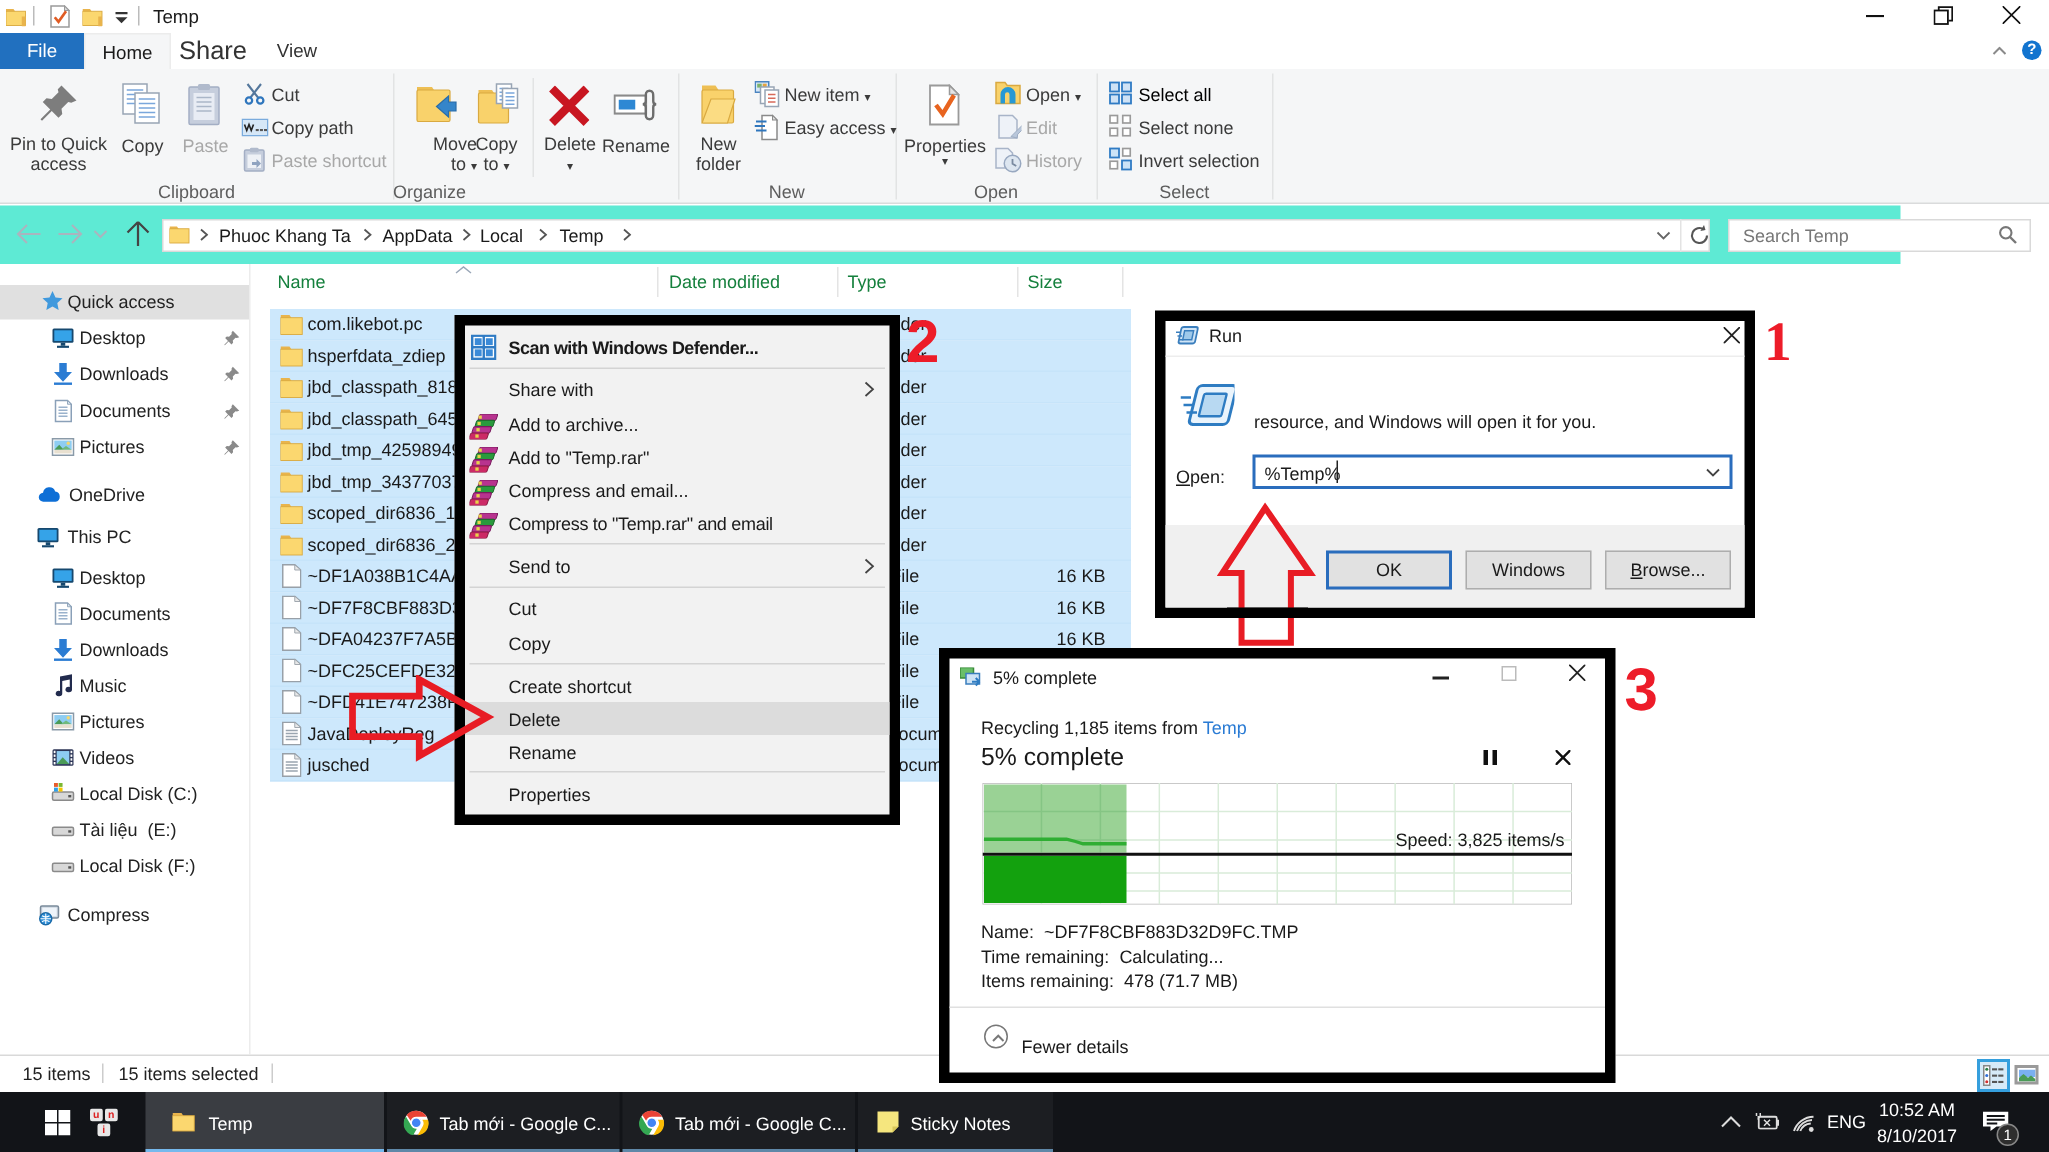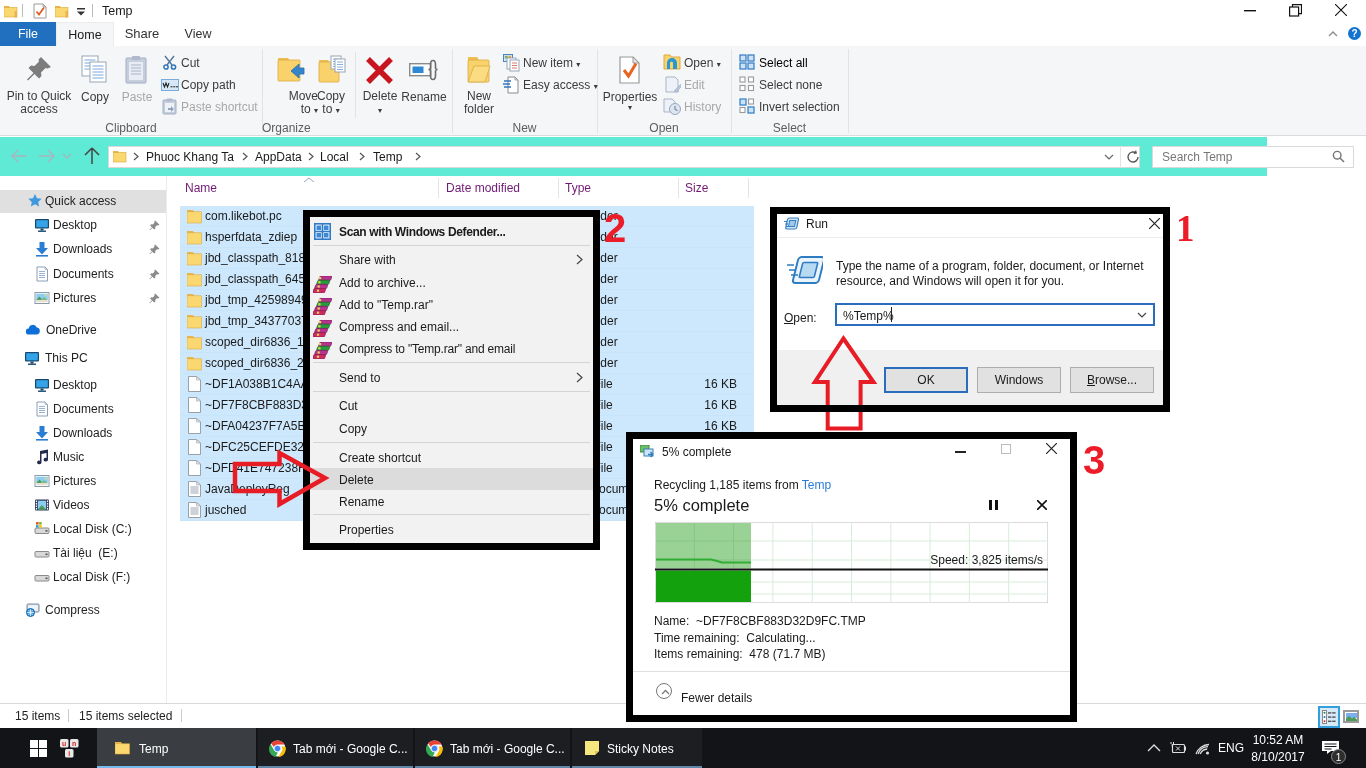--- a/index.html
+++ b/index.html
@@ -38,21 +38,21 @@
       <path d="M3.5 3V.7h9v9H10" fill="none" stroke="#111" stroke-width="1.2"></path>
     </svg>
  <svg class="ab" style="left:1335px;top:4px" width="12" height="12" viewBox="0 0 12 12">
       <path d="M0 0l12 12M12 0L0 12" stroke="#111" stroke-width="1.1"></path>
     </svg>
 </div>
 
 <div class="ab" style="left:0;top:22px;width:1366px;height:24px;background:#fff">
  <div class="ab" style="left:0;top:0;width:56px;height:24px;background:#2170bf;color:#fff;font-size:12.5px;text-align:center;line-height:24px">File</div>
  <div class="ab" style="left:56px;top:0;width:58px;height:24px;background:#f5f6f7;border:1px solid #ececec;border-bottom:none;color:#1a1a1a;font-size:12.5px;text-align:center;line-height:24px">Home</div>
- <div class="ab" style="left:114px;top:0;width:56px;height:24px;color:#333;font-size:13px;text-align:center;line-height:24px">Share</div>
+ <div class="ab" style="left:114px;top:0;width:56px;height:24px;color:#333;font-size:17px;text-align:center;line-height:24px">Share</div>
  <div class="ab" style="left:170px;top:0;width:56px;height:24px;color:#333;font-size:12.5px;text-align:center;line-height:24px">View</div>
  <svg class="ab" style="left:1328px;top:9px" width="10" height="6" viewBox="0 0 10 6">
       <path d="M1 5l4-4 4 4" fill="none" stroke="#8a8a8a" stroke-width="1.3"></path>
     </svg>
  <div class="ab" style="left:1348px;top:5px;width:13px;height:13px;border-radius:50%;background:#1274cf;color:#fff;font-size:10px;font-weight:bold;text-align:center;line-height:13px">?</div>
 </div>
 
 <div class="ab" id="ribbon" style="left:0;top:46px;width:1366px;height:90px;background:#f5f6f7;border-bottom:1px solid #dadbdc">
 
  <div class="ab" style="left:262px;top:3px;width:1px;height:84px;background:#e2e3e4"></div>
@@ -279,21 +279,21 @@
  <div class="ab t12" style="left:1162px;top:13px;color:#777">Search Temp</div>
  <svg class="ab" style="left:1332px;top:13px" width="13" height="13" viewBox="0 0 13 13">
       <circle cx="5.2" cy="5.2" r="3.8" fill="none" stroke="#777" stroke-width="1.4"></circle>
       <path d="M8 8l4 4" stroke="#777" stroke-width="1.6"></path>
     </svg>
 </div>
 
 <div class="ab" id="main" style="left:0;top:176px;width:1366px;height:527px;background:#fff">
  <div class="ab" style="left:166px;top:0;width:1px;height:527px;background:#ececec"></div>
 
- <div class="ab" style="left:180px;top:2px;width:574px;height:20px;color:#701a75;font-size:12px">
+ <div class="ab" style="left:180px;top:2px;width:574px;height:20px;color:#15803d;font-size:12px">
   <span class="ab" style="left:5px;top:3px">Name</span>
   <span class="ab" style="left:266px;top:3px">Date modified</span>
   <span class="ab" style="left:385px;top:3px">Type</span>
   <span class="ab" style="left:505px;top:3px">Size</span>
  </div>
  <svg class="ab" style="left:303px;top:1px" width="12" height="6" viewBox="0 0 12 6">
       <path d="M1 5l5-4 5 4" fill="none" stroke="#9aa7b8" stroke-width="1"></path>
     </svg>
  <div class="ab" style="left:438px;top:2px;width:1px;height:20px;background:#e4e4e4"></div>
  <div class="ab" style="left:558px;top:2px;width:1px;height:20px;background:#e4e4e4"></div>
@@ -850,21 +850,20 @@
   <div class="ab" style="left:0px;top:22.5px;width:386px;height:1px;background:#ededed"></div>
   <svg class="ab" style="left:10px;top:42px" width="36" height="32" viewBox="0 0 36 32">
         <g transform="skewX(-14) translate(8,0)">
           <rect x="4" y="1" width="26" height="26" rx="3" fill="#eaf4fc" stroke="#2e7cc2" stroke-width="2"></rect>
           <rect x="9.5" y="6.5" width="15" height="15" rx="1" fill="#b8d9f2" stroke="#2e7cc2" stroke-width="1.6"></rect>
         </g>
         <g stroke="#2e7cc2" stroke-width="1.6">
           <path d="M0 9h7M2 14h7M4 19h7"></path>
         </g>
       </svg>
-  <div class="ab t12" style="left:59px;top:45px">Type the name of a program, folder, document, or Internet</div>
   <div class="ab t12" style="left:59px;top:60px">resource, and Windows will open it for you.</div>
   <div class="ab t12" style="left:7px;top:97px"><span style="text-decoration:underline">O</span>pen:</div>
   <div class="ab" style="left:58px;top:89px;width:320px;height:23px;background:#fff;border:2px solid #2a6dbd"></div>
   <div class="ab t12" style="left:66px;top:95px">%Temp%</div>
   <div class="ab" style="left:114px;top:93px;width:1px;height:15px;background:#222"></div>
   <svg class="ab" style="left:360px;top:98px" width="10" height="6" viewBox="0 0 10 6">
         <path d="M1 1l4 4 4-4" fill="none" stroke="#444" stroke-width="1.2"></path>
       </svg>
   <div class="ab" style="left:0px;top:136px;width:386px;height:55px;background:#f0f0f0"></div>
   <div class="ab" style="left:107px;top:153px;width:84px;height:26px;background:#e1e1e1;border:2px solid #2a6dbd;color:#1a1a1a;font-size:12px;text-align:center;line-height:22px">OK</div>

